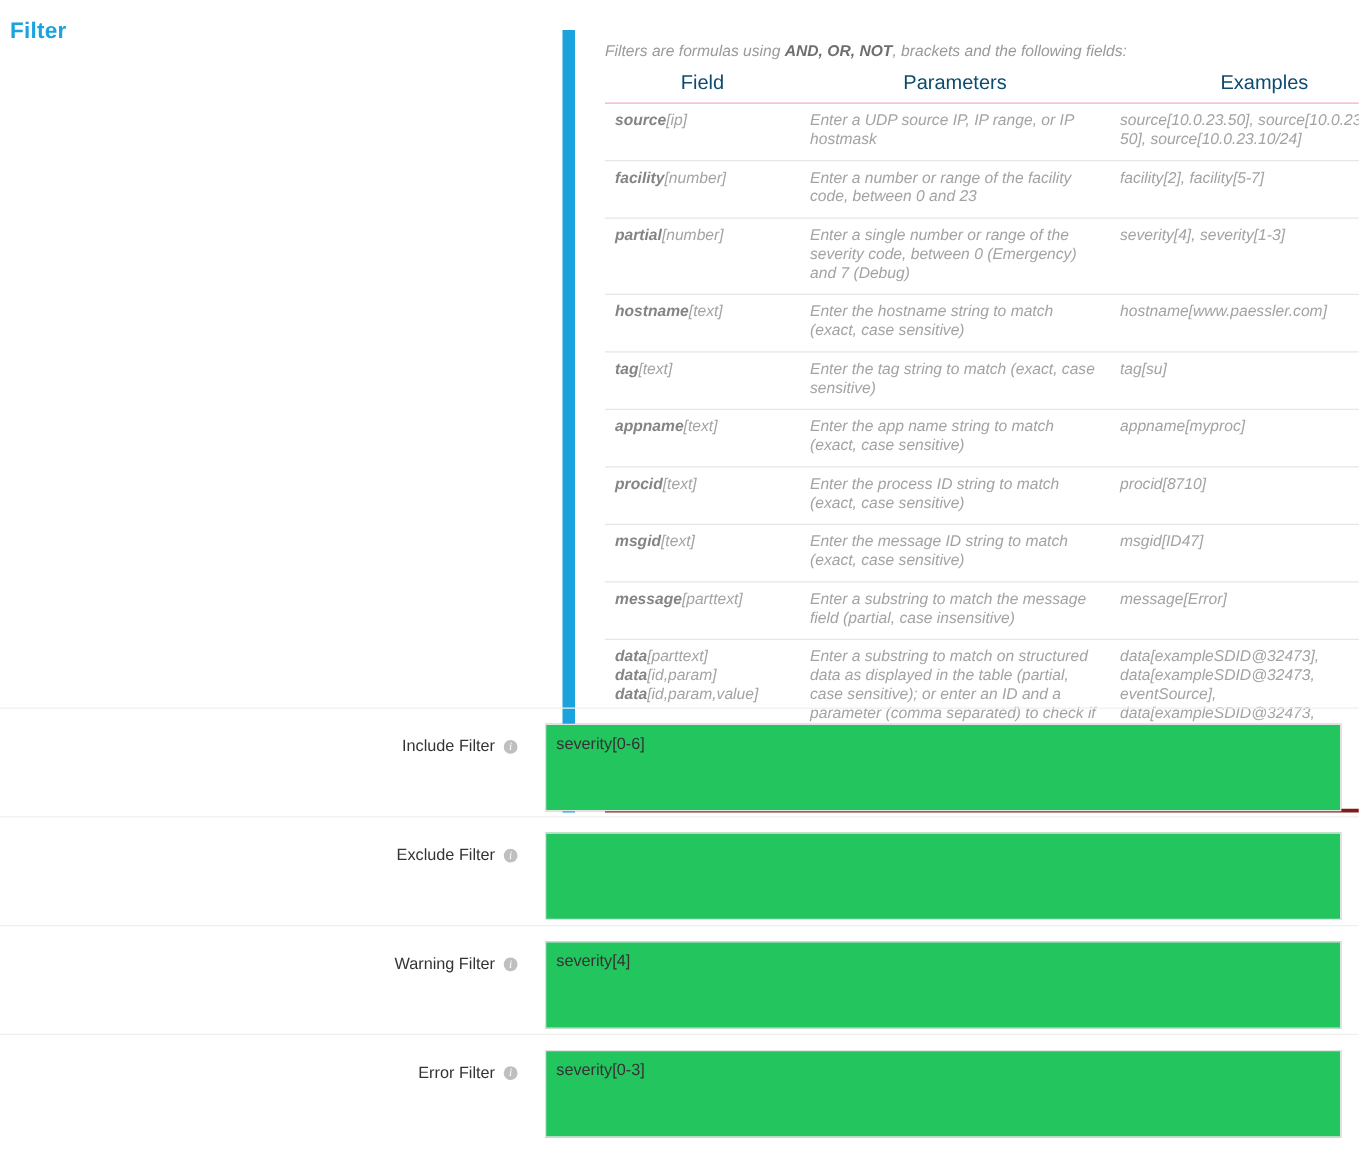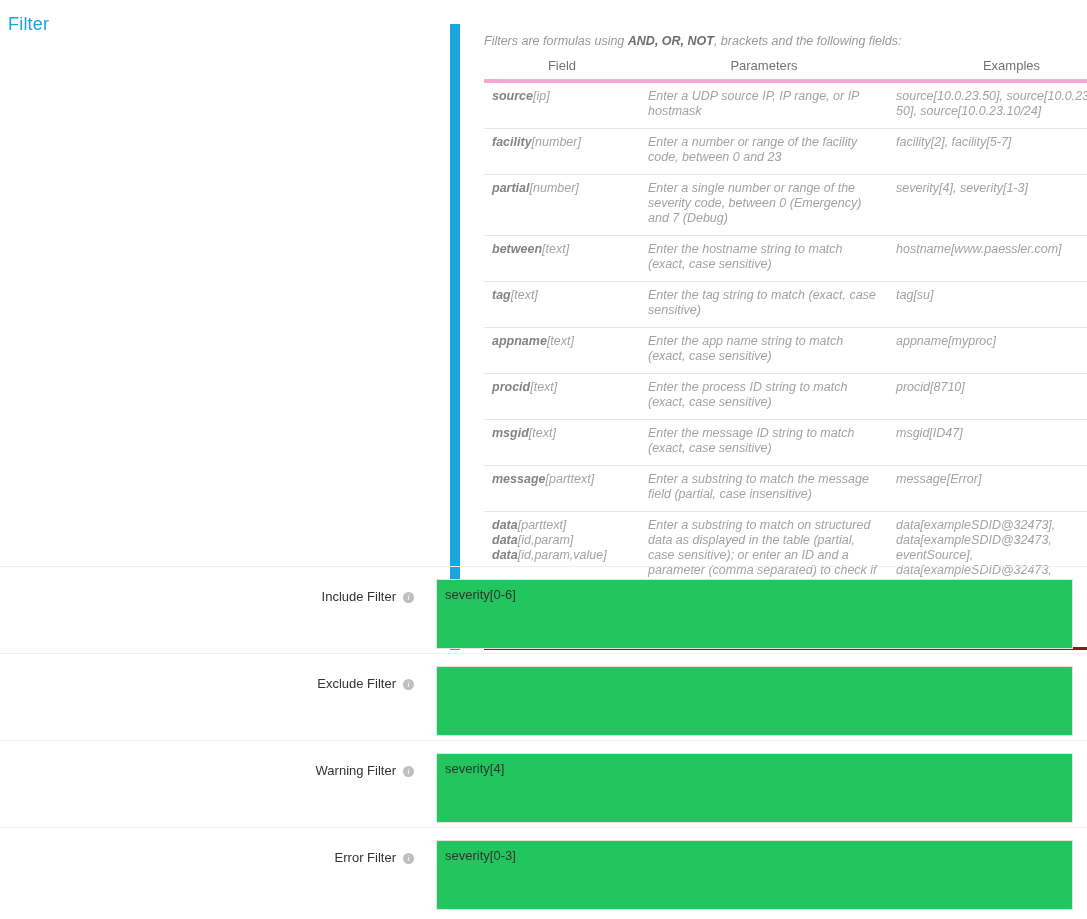--- a/index.html
+++ b/index.html
@@ -17,21 +17,21 @@
     color: #333;
   }
 
   
   .section-title {
     position: absolute;
     left: 8px;
     top: 14px;
     font-size: 18px;
     color: #1ba3dd;
-    font-weight: normal;
+    font-weight: bold;
     letter-spacing: .2px;
   }
 
   
   .help-panel {
     position: absolute;
     left: 450px;
     top: 24px;
     width: 538px;
     border-left: 10px solid #1ba3dd;
@@ -53,26 +53,26 @@
     font-weight: bold;
   }
 
   table.help-table {
     border-collapse: collapse;
     width: 603px;
     table-layout: fixed;
     font-size: 12.5px;
   }
   table.help-table th {
-    color: #737373;
+    color: #0c4a6e;
     font-weight: normal;
-    font-size: 13px;
+    font-size: 16px;
     padding: 0 8px 6px 8px;
     text-align: center;
-    border-bottom: 4px solid #f9a8d4;
+    border-bottom: 1px solid #f9a8d4;
   }
   table.help-table th.c-field   { width: 140px; }
   table.help-table th.c-params  { width: 232px; }
   table.help-table th.c-example { width: 231px; }
   table.help-table td {
     vertical-align: top;
     padding: 6px 8px 9px 8px;
     border-bottom: 1px solid #e6e6e6;
     color: #a3a3a3;
     line-height: 15px;
@@ -174,21 +174,21 @@
           <td class="field"><b>facility</b><span>[number]</span></td>
           <td>Enter a number or range of the facility code, between 0 and 23</td>
           <td>facility[2], facility[5-7]</td>
         </tr>
         <tr>
           <td class="field"><b>partial</b><span>[number]</span></td>
           <td>Enter a single number or range of the severity code, between 0 (Emergency) and 7 (Debug)</td>
           <td>severity[4], severity[1-3]</td>
         </tr>
         <tr>
-          <td class="field"><b>between</b><span>[text]</span></td>
+          <td class="field"><b>hostname</b><span>[text]</span></td>
           <td>Enter the hostname string to match (exact, case sensitive)</td>
           <td>hostname[www.paessler.com]</td>
         </tr>
         <tr>
           <td class="field"><b>tag</b><span>[text]</span></td>
           <td>Enter the tag string to match (exact, case sensitive)</td>
           <td>tag[su]</td>
         </tr>
         <tr>
           <td class="field"><b>appname</b><span>[text]</span></td>

